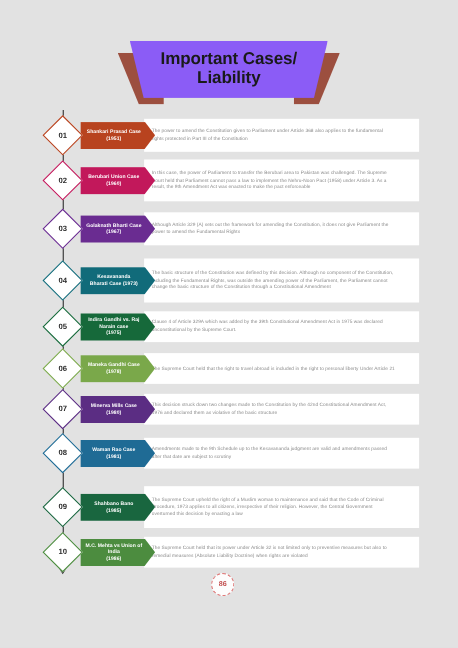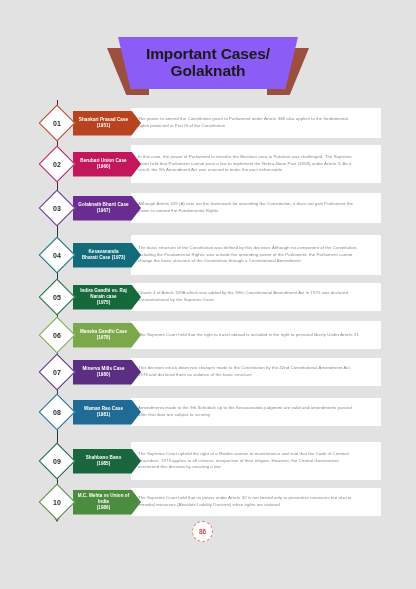--- a/index.html
+++ b/index.html
@@ -173,21 +173,21 @@
 </head>
 <body>
 
 <div class="page">
 
   <div class="banner-wrap">
     <div class="ribbon-left"></div>
     <div class="ribbon-right"></div>
     <div class="banner">
       <div class="banner-line">Important Cases/</div>
-      <div class="banner-line">Golaknath</div>
+      <div class="banner-line">Liability</div>
     </div>
   </div>
 
   <div class="spine"></div>
   <div class="spine-arrow"></div>
 
   <div id="rows-container">
       <div class="row" style="top: 108px;">
         <div class="card" style="height: 30px;">
           <div class="card-text">The power to amend the Constitution given to Parliament under Article 368 also applies to the fundamental rights protected in Part III of the Constitution</div>

